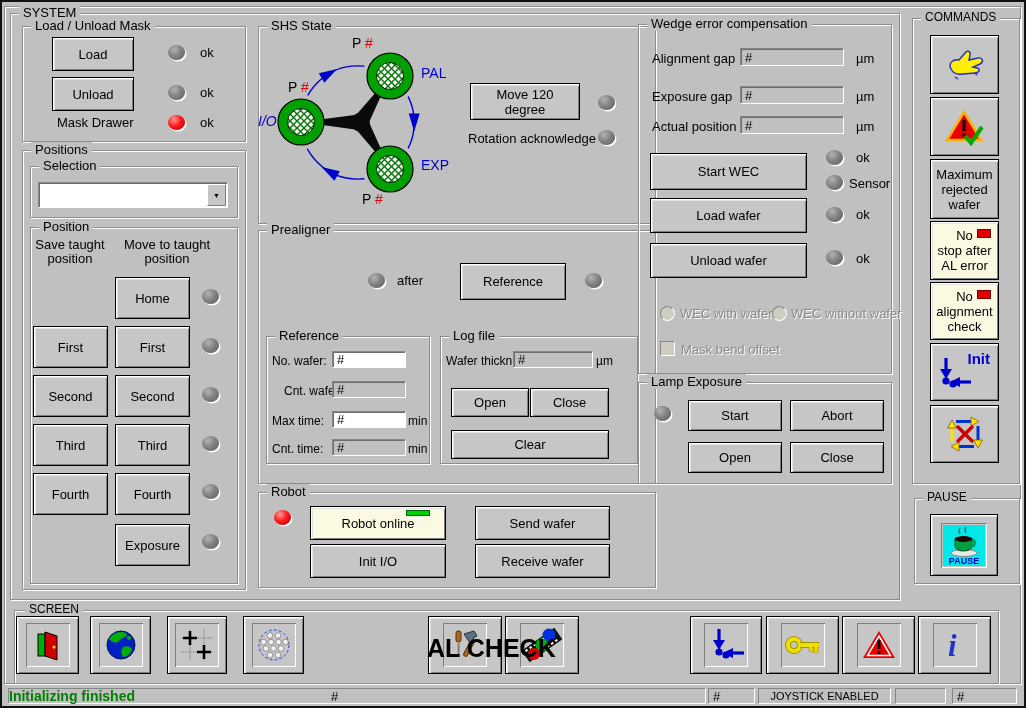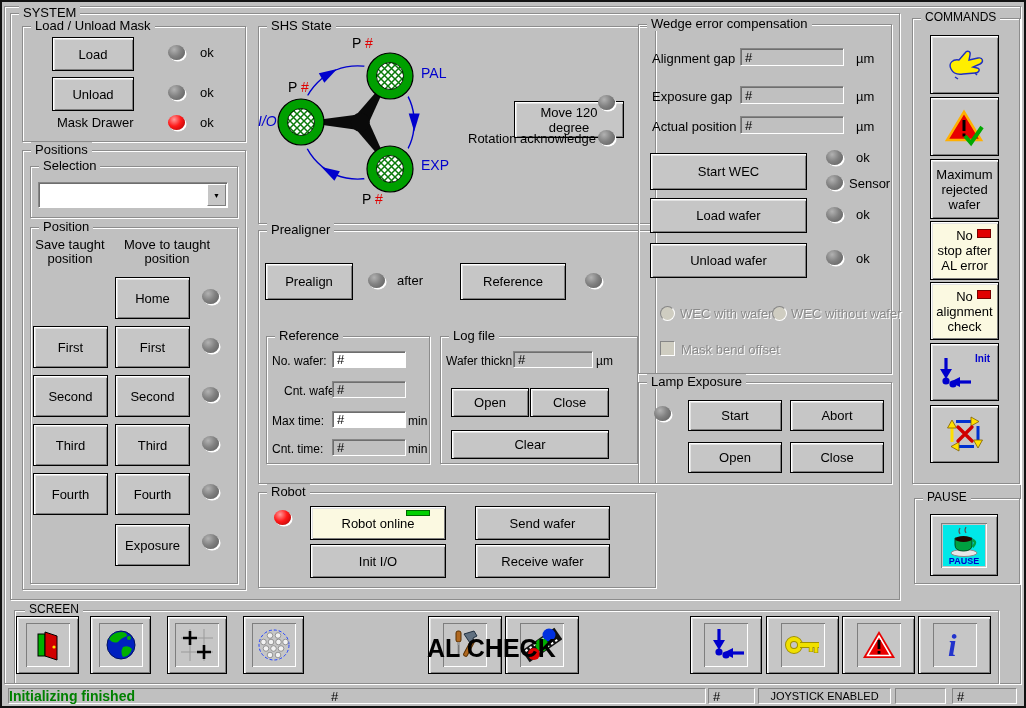--- a/index.html
+++ b/index.html
@@ -144,32 +144,31 @@
     <span style="color:#e00000;">#</span></span>
   <span class="txt" style="left:421px;top:66px;color:#0000cd;font-size:14px;">PAL</span>
   <span class="txt" style="left:288px;top:80px;font-size:14px;">
     <span>P</span>
     <span style="color:#e00000;">#</span></span>
   <span class="txt" style="left:258px;top:114px;color:#0000cd;font-size:14px;font-style:italic;">I/O</span>
   <span class="txt" style="left:421px;top:158px;color:#0000cd;font-size:14px;">EXP</span>
   <span class="txt" style="left:362px;top:192px;font-size:14px;">
     <span>P</span>
     <span style="color:#e00000;">#</span></span>
-  <div class="btn col" style="left:470px;top:101px;width:108px;height:35px;margin-left:44px;">
+  <div class="btn col" style="left:470px;top:83px;width:108px;height:35px;">
     <span>Move 120</span>
     <span>degree</span>
   </div>
   <div class="led" style="left:598px;top:95px;"></div>
   <span class="txt" style="left:468px;top:131px;">Rotation acknowledge</span>
   <div class="led" style="left:598px;top:130px;"></div>
 
   <div class="group" style="left:258px;top:230px;width:396px;height:252px;">
     <span class="glabel">Prealigner</span>
   </div>
-  <div class="btn" style="left:265px;top:263px;width:86px;height:35px;">Prealign</div>
   <div class="led" style="left:368px;top:273px;"></div>
   <span class="txt" style="left:397px;top:273px;">after</span>
   <div class="btn" style="left:460px;top:263px;width:104px;height:35px;">Reference</div>
   <div class="led" style="left:585px;top:273px;"></div>
 
   <div class="group" style="left:266px;top:336px;width:162px;height:126px;">
     <span class="glabel">Reference</span>
   </div>
   <span class="txt" style="left:272px;top:354px;font-size:12px;">No. wafer:</span>
   <input class="inp" style="left: 332px; top: 351px; width: 68px; height: 15px;" value="#">
@@ -277,21 +276,21 @@
   </div>
   <div class="btn" style="left:930px;top:343px;width:67px;height:56px;">
     <svg class="abs" width="40" height="40" viewBox="0 0 40 40" style="left:2px;top:12px;">
       <path d="M13 2 v12" stroke="#0000cd" stroke-width="3.2"></path>
       <polygon points="7,13 19,13 13,23" fill="#0000cd"></polygon>
       <circle cx="13" cy="25" r="3.6" fill="#0000cd"></circle>
       <circle cx="20" cy="28" r="3.6" fill="#0000cd"></circle>
       <path d="M38 26 h-11" stroke="#0000cd" stroke-width="3.2"></path>
       <polygon points="27,21 27,31 17,26" fill="#0000cd"></polygon>
     </svg>
-    <span class="abs" style="right:8px;top:7px;color:#0000cd;font-weight:bold;font-size:10px;">Init</span>
+    <span class="abs" style="right:8px;top:7px;color:#0000cd;font-weight:bold;font-size:15px;">Init</span>
   </div>
   <div class="btn" style="left:930px;top:405px;width:67px;height:56px;">
     <svg width="40" height="40" viewBox="0 0 40 40">
       <path d="M11 7.5 H26" stroke="#0030d0" stroke-width="3"></path>
       <polygon points="26,3 26,12 34,7.5" fill="#ffe000" stroke="#806000" stroke-width="0.8"></polygon>
       <path d="M33 12 V26" stroke="#0030d0" stroke-width="3"></path>
       <polygon points="28.5,26 37.5,26 33,34" fill="#ffe000" stroke="#806000" stroke-width="0.8"></polygon>
       <path d="M29 32.5 H14" stroke="#0030d0" stroke-width="3"></path>
       <polygon points="14,28 14,37 6,32.5" fill="#ffe000" stroke="#806000" stroke-width="0.8"></polygon>
       <path d="M7 28 V14" stroke="#ffe000" stroke-width="3"></path>

